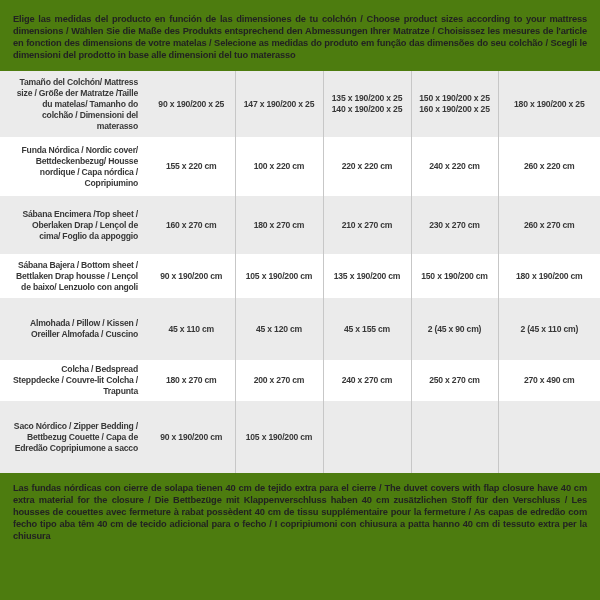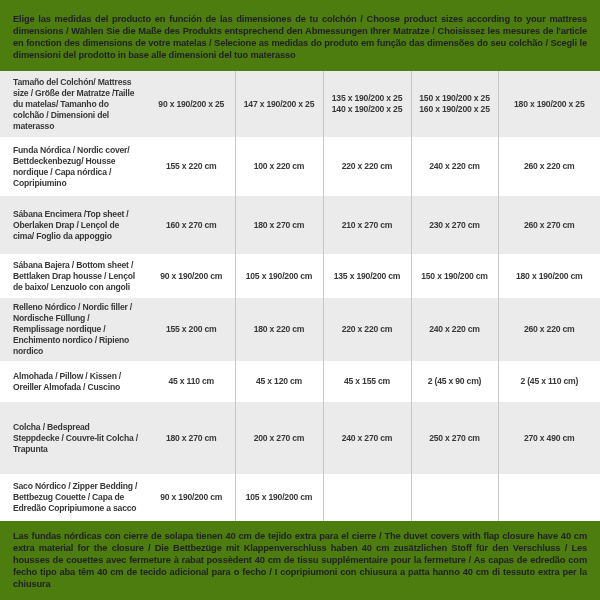--- a/index.html
+++ b/index.html
@@ -32,21 +32,21 @@
   tr:nth-child(5) { height: 62px; }
   tr:nth-child(6) { height: 41px; padding-left: 22px; }
   tr:nth-child(7) { height: 72px; }
   tr:nth-child(8) { height: 47px; }
 
   td {
     vertical-align: middle;
     font-weight: bold; color: var(--cell-text, #383838);
     font-size: 8.6px; line-height: 11px; letter-spacing: -0.2px;
   }
-  td.label { text-align: left; padding: 4px 10px 4px 13px; }
+  td.label { text-align: right; padding: 4px 10px 4px 13px; }
   td.val   { text-align: center; white-space: pre-line; padding: 2px 3px; }
   td.sep   { border-left: 1px solid var(--sep, #c7c7c7); }
 </style>
 </head>
 <body>
 
 <div class="page">
   <p class="note header-note">Elige las medidas del producto en función de las dimensiones de tu colchón / Choose product sizes according to your mattress dimensions / Wählen Sie die Maße des Produkts entsprechend den Abmessungen Ihrer Matratze / Choisissez les mesures de l'article en fonction des dimensions de votre matelas / Selecione as medidas do produto em função das dimensões do seu colchão / Scegli le dimensioni del prodotto in base alle dimensioni del tuo materasso</p>
 
   <table class="size-table">
@@ -87,28 +87,20 @@
         </tr>
         <tr>
           <td class="label">Sábana Bajera / Bottom sheet / Bettlaken Drap housse / Lençol de baixo/ Lenzuolo con angoli</td>
           <td class="val">90 x 190/200 cm</td>
           <td class="val sep">105 x 190/200 cm</td>
           <td class="val sep">135 x 190/200 cm</td>
           <td class="val sep">150 x 190/200 cm</td>
           <td class="val sep">180 x 190/200 cm</td>
         </tr>
         <tr>
-          <td class="label">Relleno Nórdico / Nordic filler / Nordische Füllung / Remplissage nordique / Enchimento nordico / Ripieno nordico</td>
-          <td class="val">155 x 200 cm</td>
-          <td class="val sep">180 x 220 cm</td>
-          <td class="val sep">220 x 220 cm</td>
-          <td class="val sep">240 x 220 cm</td>
-          <td class="val sep">260 x 220 cm</td>
-        </tr>
-        <tr>
           <td class="label">Almohada  / Pillow / Kissen / Oreiller Almofada / Cuscino</td>
           <td class="val">45 x 110 cm</td>
           <td class="val sep">45 x 120 cm</td>
           <td class="val sep">45 x 155 cm</td>
           <td class="val sep">2 (45 x 90 cm)</td>
           <td class="val sep">2 (45 x 110 cm)</td>
         </tr>
         <tr>
           <td class="label">Colcha / Bedspread Steppdecke / Couvre-lit Colcha / Trapunta</td>
           <td class="val">180 x 270 cm</td>

